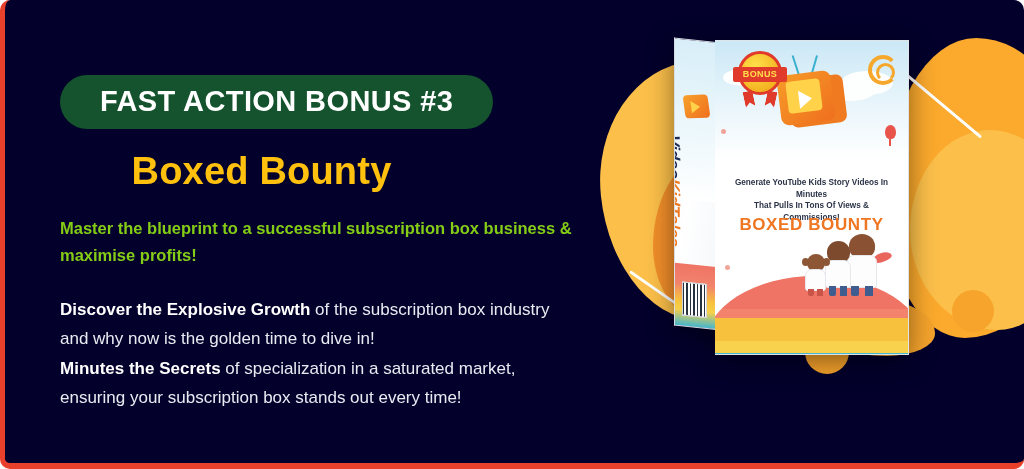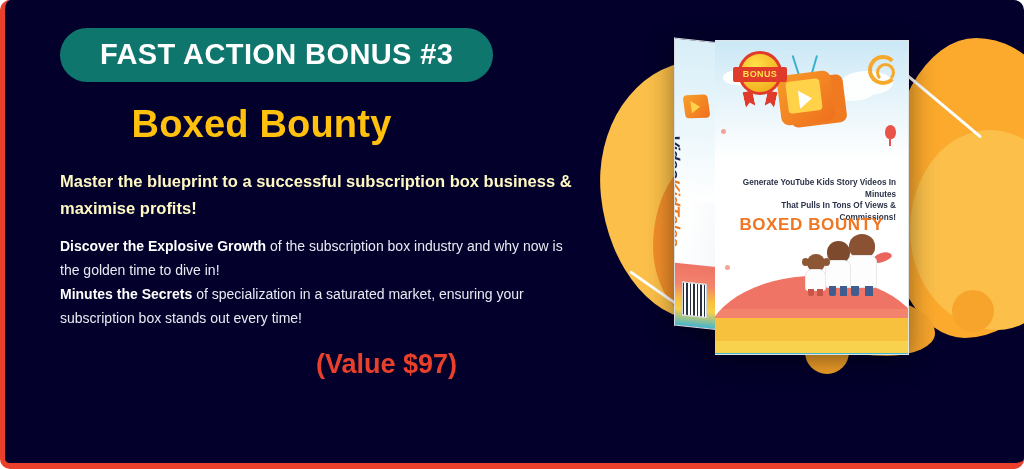--- a/index.html
+++ b/index.html
@@ -76,55 +76,56 @@
   
   #copy-column {
     position:absolute; left:0; top:0;
     width:608px; height:100%;
     padding:28px 30px 0 55px;
     z-index:5;
   }
 
   #bonus-pill {
     display:inline-block;
-    background:#0f766e;
+    background:#14532d;
     color:#ffffff;
     border-radius:40px;
     padding:12px 40px 13px;
     font-size:29px;
     font-weight:bold;
     letter-spacing:0.4px;
     line-height:1;
     white-space:nowrap;
+    margin-top:47px;
   }
 
   #bonus-title {
     margin-top:22px;
     color:#ffc10e;
     font-size:38px;
     font-weight:bold;
     letter-spacing:0.2px;
     text-align:center;
     padding-right:120px;
     line-height:1.1;
   }
 
   #lead-paragraph {
     margin-top:22px;
-    color:#fef9c3;
+    color:#84cc16;
     font-size:16.5px;
     font-weight:bold;
     line-height:1.65;
     max-width:520px;
   }
 
   #body-paragraph {
-    margin-top:12px;
+    margin-top:26px;
     color:#e9eaf2;
-    font-size:14px;
+    font-size:17px;
     font-weight:normal;
     line-height:1.72;
     max-width:520px;
   }
   #body-paragraph b { color:#ffffff; font-weight:bold; }
 
   #value-tag {
     margin-top:18px;
     color:#e8402a;
     font-size:27px;
@@ -307,21 +308,21 @@
     letter-spacing:-0.6px;
     z-index:3;
   }
   #front-logo .lg-video { color:#1d2a52; }
   #front-logo .lg-kid   { color:#f2681d; font-style:italic; }
   #front-logo .lg-tales { color:#f79a27; font-style:italic; }
 
   #front-tagline {
     position:absolute; left:0; top:136px; width:100%;
     padding:0 12px;
-    text-align:right;
+    text-align:center;
     color:#2b3348;
     font-size:8.2px;
     font-weight:bold;
     line-height:1.42;
     z-index:3;
   }
 
   #front-product-name {
     position:absolute; left:0; top:174px; width:100%;
     text-align:center;
@@ -405,21 +406,20 @@
   <div id="copy-column">
 
     <div id="bonus-pill">FAST ACTION BONUS #3</div>
 
     <h1 id="bonus-title">Boxed Bounty</h1>
 
     <p id="lead-paragraph">Master the blueprint to a successful subscription box business &amp; maximise profits!</p>
 
     <p id="body-paragraph"><b>Discover the Explosive Growth</b><span> of the subscription box industry and why now is the golden time to dive in!</span><br><b>Minutes the Secrets</b><span> of specialization in a saturated market, ensuring your subscription box stands out every time!</span></p>
 
-    <div id="value-tag">(Value $97)</div>
   </div>
 
   <div id="product-box">
 
     <div id="box-spine">
       <div id="spine-sky"></div>
       <div id="spine-icon"></div>
       <div id="spine-title"><span class="w1">Video</span><span class="w2">KidTales</span></div>
       <div id="spine-rainbow"></div>
       <div id="spine-barcode"></div>

